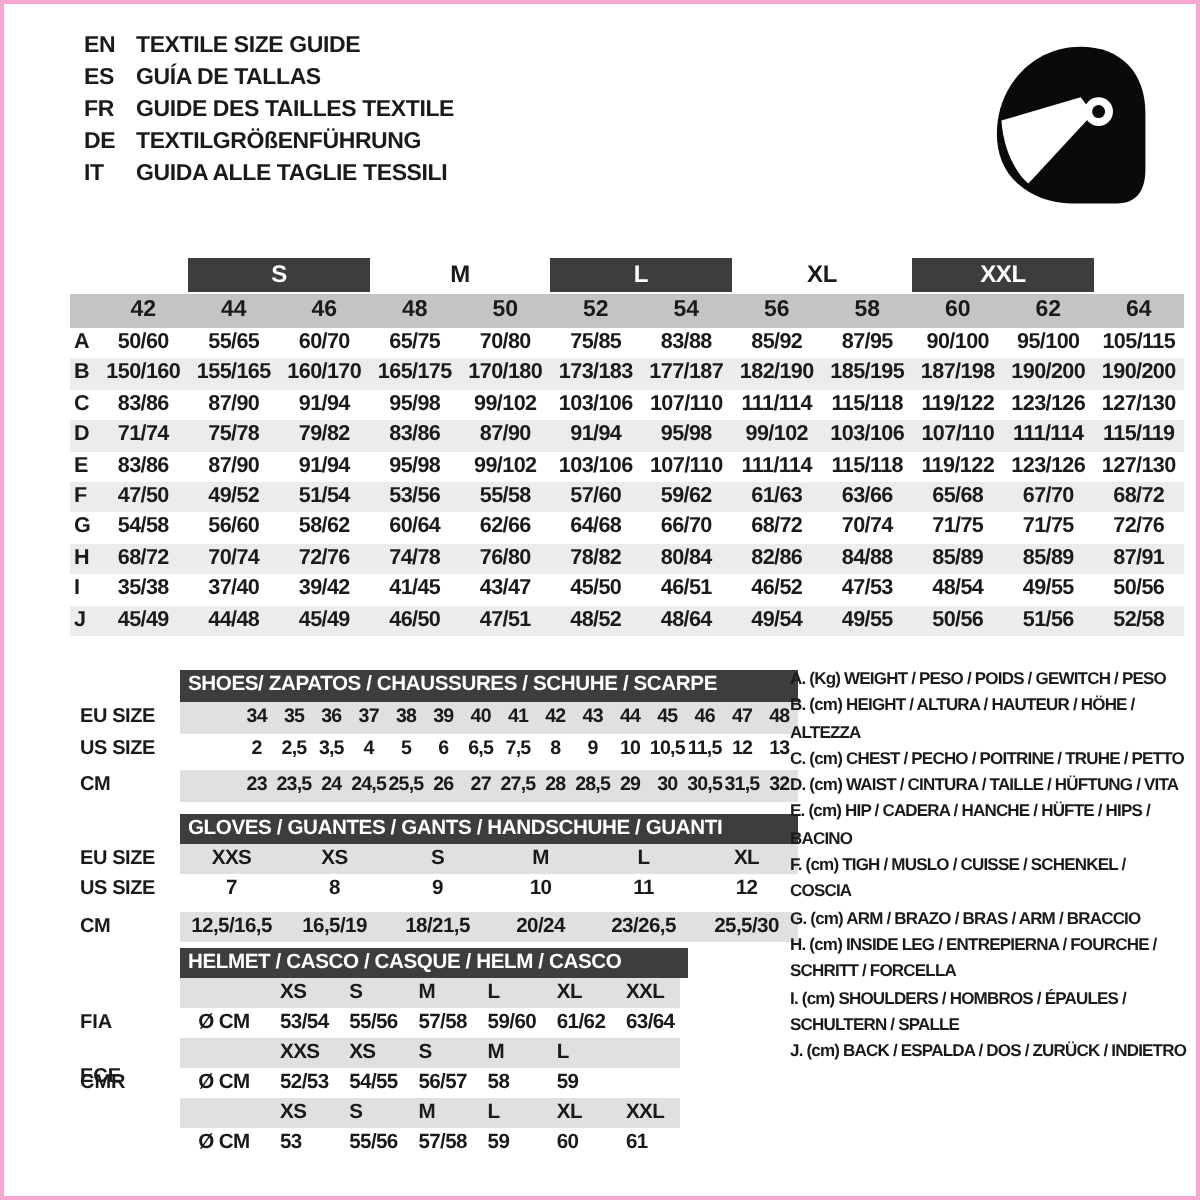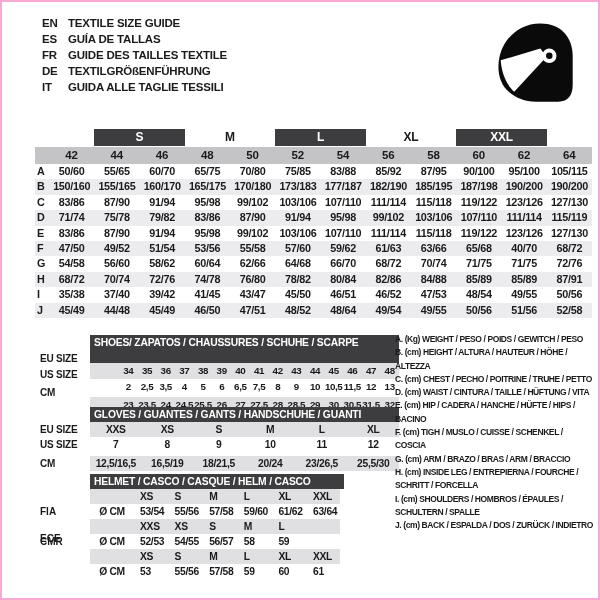--- a/index.html
+++ b/index.html
@@ -24,21 +24,21 @@
   .s-s{grid-column:3/5}.s-m{grid-column:5/7}.s-l{grid-column:7/9}.s-xl{grid-column:9/11}.s-xxl{grid-column:11/13}
   .band{height:17px;background:#c4c4c6;}
   .band .c{font-size:11.5px;line-height:17px;}
   .tr{height:15.4px;}
   .tr .c{font-size:10.8px;line-height:15.4px;letter-spacing:-0.3px;}
   .ev{background:#ececee;}
   .c{text-align:center;white-space:nowrap;}
   .lt{text-align:left;padding-left:2px;}
 
   
-  .bar{background:#3d3d3f;color:#fff;font-weight:bold;font-size:10.3px;line-height:16px;height:28px;
+  .bar{background:#3d3d3f;color:#fff;font-weight:bold;font-size:10.3px;line-height:16px;height:16px;
        padding-left:4px;box-sizing:border-box;letter-spacing:-0.2px;white-space:nowrap;}
   .sect{position:absolute;left:88px;}
   .shoes{top:333px;width:309px;}
   .gloves{top:405px;width:309px;}
   .helm{top:472px;width:250px;}
   .gr15{display:grid;grid-template-columns:repeat(15,1fr);height:16px;padding-left:29px;}
   .gr15 .c{font-size:9.8px;line-height:16px;letter-spacing:-0.4px;}
   .gr6{display:grid;grid-template-columns:repeat(6,1fr);height:15px;}
   .gr6 .c{font-size:10.3px;line-height:15px;letter-spacing:-0.3px;}
   .gloves .bar{height:15px;line-height:15px;}
@@ -208,21 +208,21 @@
       <b class="c">47/50</b>
         <b class="c">49/52</b>
         <b class="c">51/54</b>
         <b class="c">53/56</b>
         <b class="c">55/58</b>
         <b class="c">57/60</b>
         <b class="c">59/62</b>
         <b class="c">61/63</b>
         <b class="c">63/66</b>
         <b class="c">65/68</b>
-        <b class="c">40/70</b>
+        <b class="c">67/70</b>
         <b class="c">68/72</b>
     </div>
     <div class="grid tr">
       <b class="c lt">G</b>
       <b class="c">54/58</b>
         <b class="c">56/60</b>
         <b class="c">58/62</b>
         <b class="c">60/64</b>
         <b class="c">62/66</b>
         <b class="c">64/68</b>

